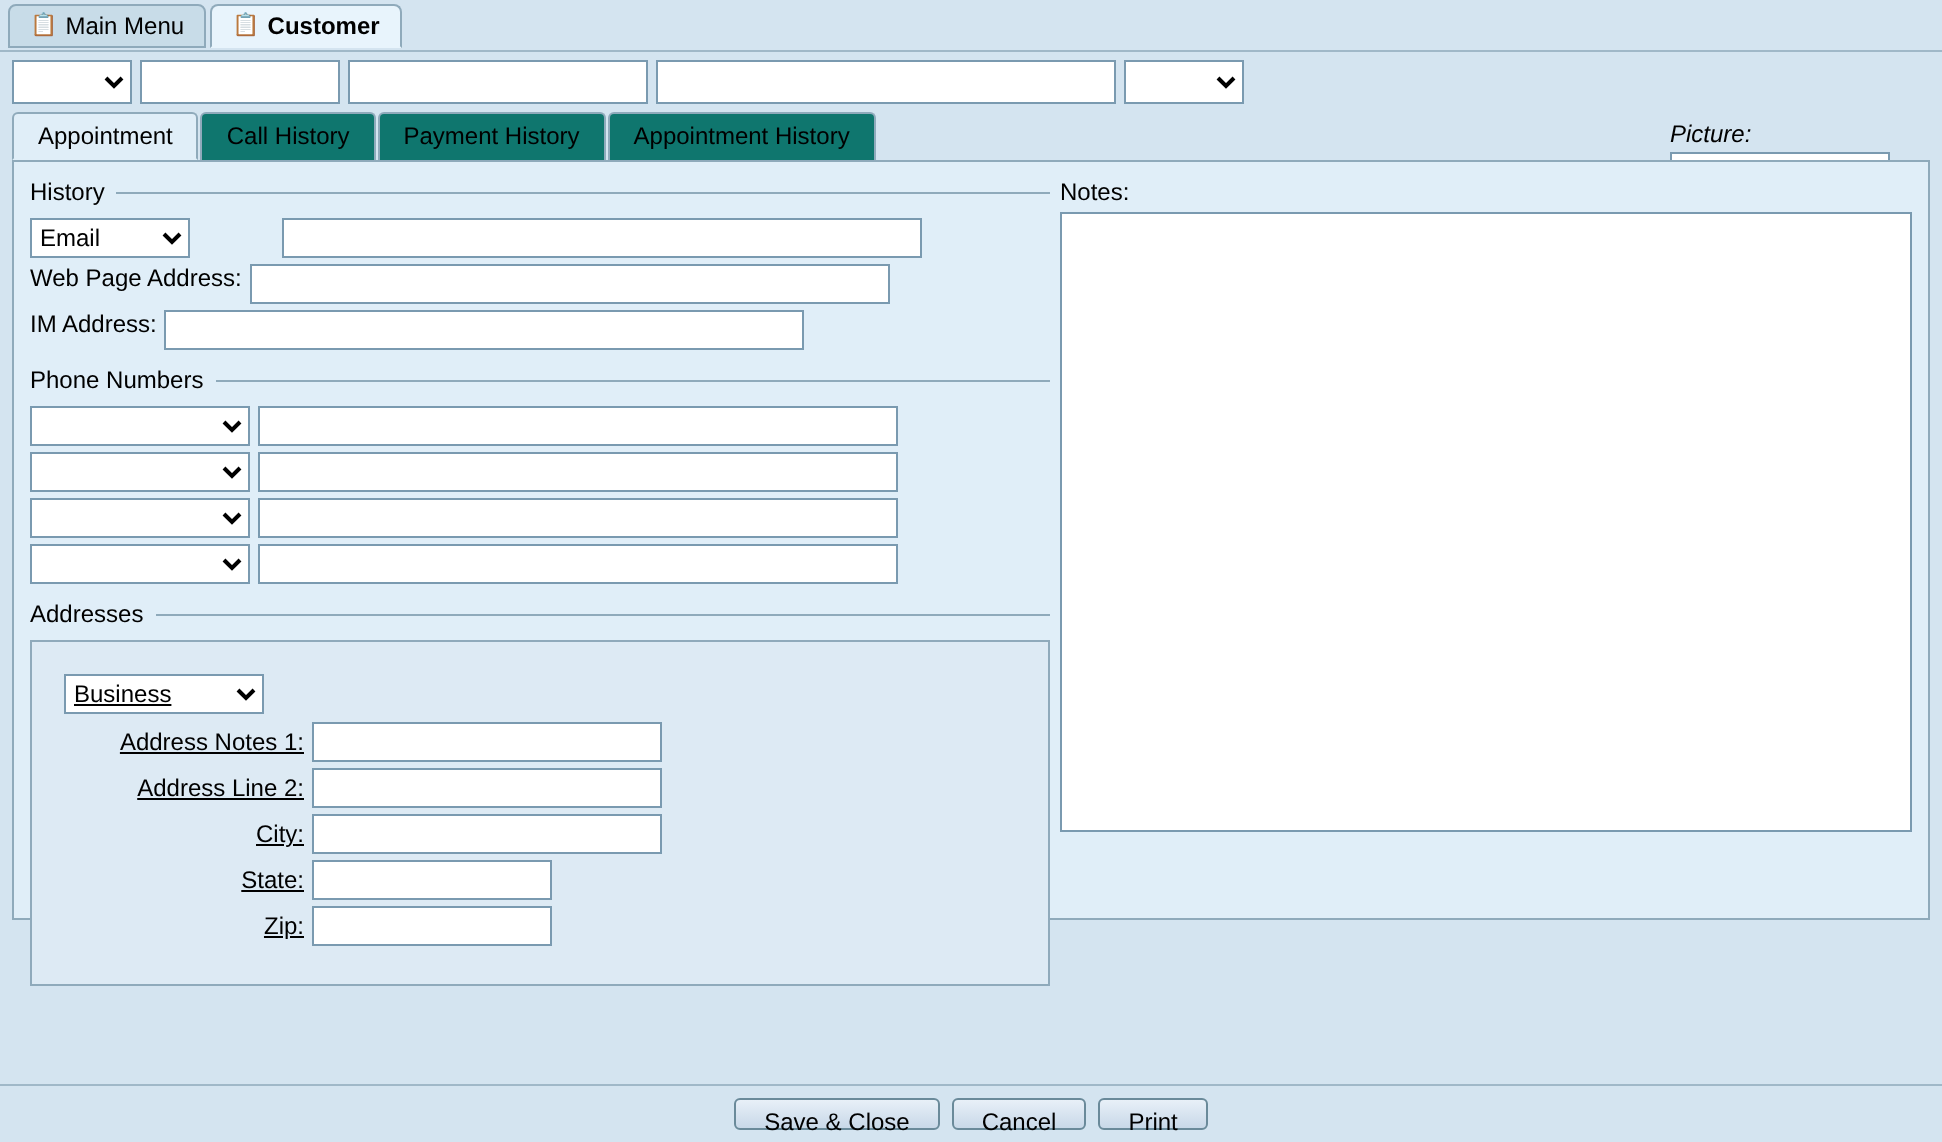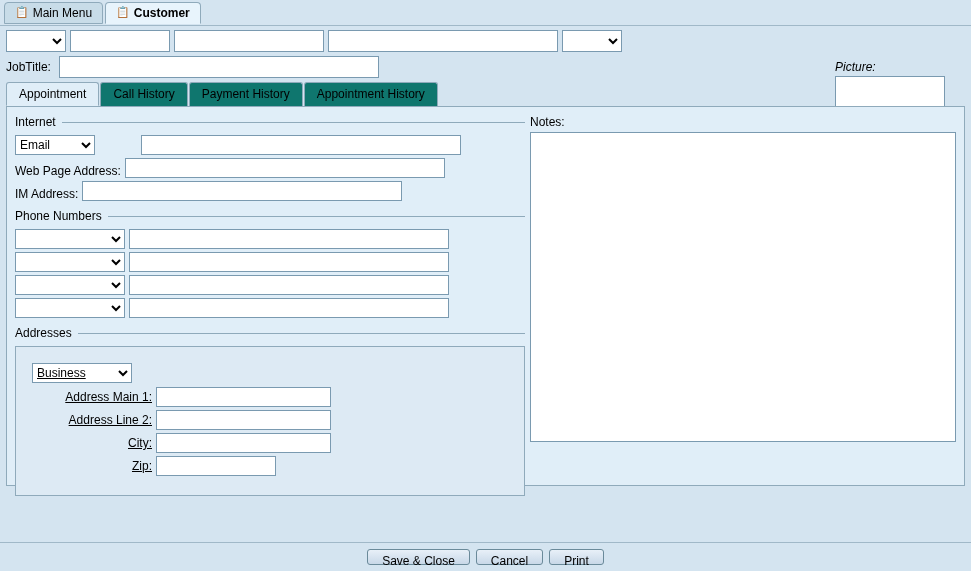--- a/index.html
+++ b/index.html
@@ -151,21 +151,21 @@
       white-space: nowrap;
     }
     .section-divider hr {
       flex: 1;
       border: none;
       border-top: 1px solid #8faabb;
     }
 
     .field-row {
       display: flex;
-      align-items: flex-end;
+      align-items: flex-start;
       margin-bottom: 3px;
     }
     .field-label {
       font-size: 12px;
       text-align: right;
       margin-right: 4px;
       white-space: nowrap;
     }
     .field-input {
       height: 20px;
@@ -360,24 +360,20 @@
         <input type="text" class="name-field-2" placeholder="" style="">
         <input type="text" class="name-field-3" placeholder="" style="">
         <select class="dropdown-suffix">
           <option></option>
           <option>Jr.</option>
           <option>Sr.</option>
           <option>II</option>
           <option>III</option>
         </select>
       </div>
-      <div class="jobtitle-row">
-        <span class="jobtitle-label">JobTitle:</span>
-        <input type="text" class="jobtitle-input" style="">
-      </div>
 
       <div class="picture-section">
         <div class="picture-label">Picture:</div>
         <div class="picture-box"></div>
       </div>
     </div>
 
     <div class="tabs-row">
       <div class="form-tab active">
         <span>Appointment</span>
@@ -390,21 +386,21 @@
       </div>
       <div class="form-tab">
         <span>Appointment History</span>
       </div>
     </div>
 
     <div class="form-panel">
       <div class="left-panel">
 
         <div class="section-divider">
-          <span>Internet</span>
+          <span>History</span>
           <hr>
         </div>
 
         <div class="email-row">
           <select class="email-type-select">
             <option>Email</option>
             <option>Home</option>
             <option>Work</option>
             <option>Other</option>
           </select>
@@ -459,32 +455,36 @@
         <div class="address-box">
           <div class="address-type-row">
             <select class="address-type-select">
               <option>Business</option>
               <option>Home</option>
               <option>Other</option>
             </select>
           </div>
           <div class="address-fields">
             <div class="address-field-row">
-              <span class="address-field-label">Address Main 1:</span>
+              <span class="address-field-label">Address Notes 1:</span>
               <input type="text" class="address-field-input" style="">
             </div>
             <div class="address-field-row">
               <span class="address-field-label">Address Line 2:</span>
               <input type="text" class="address-field-input" style="">
             </div>
             <div class="address-field-row">
               <span class="address-field-label">City:</span>
               <input type="text" class="address-field-input" style="">
             </div>
             <div class="address-field-row">
+              <span class="address-field-label">State:</span>
+              <input type="text" class="address-field-input state-input" style="">
+            </div>
+            <div class="address-field-row">
               <span class="address-field-label">Zip:</span>
               <input type="text" class="address-field-input zip-input" style="">
             </div>
           </div>
         </div>
       </div>
 
       <div class="right-panel">
         <div class="notes-label">Notes:</div>
         <textarea class="notes-textarea" style=""></textarea>

